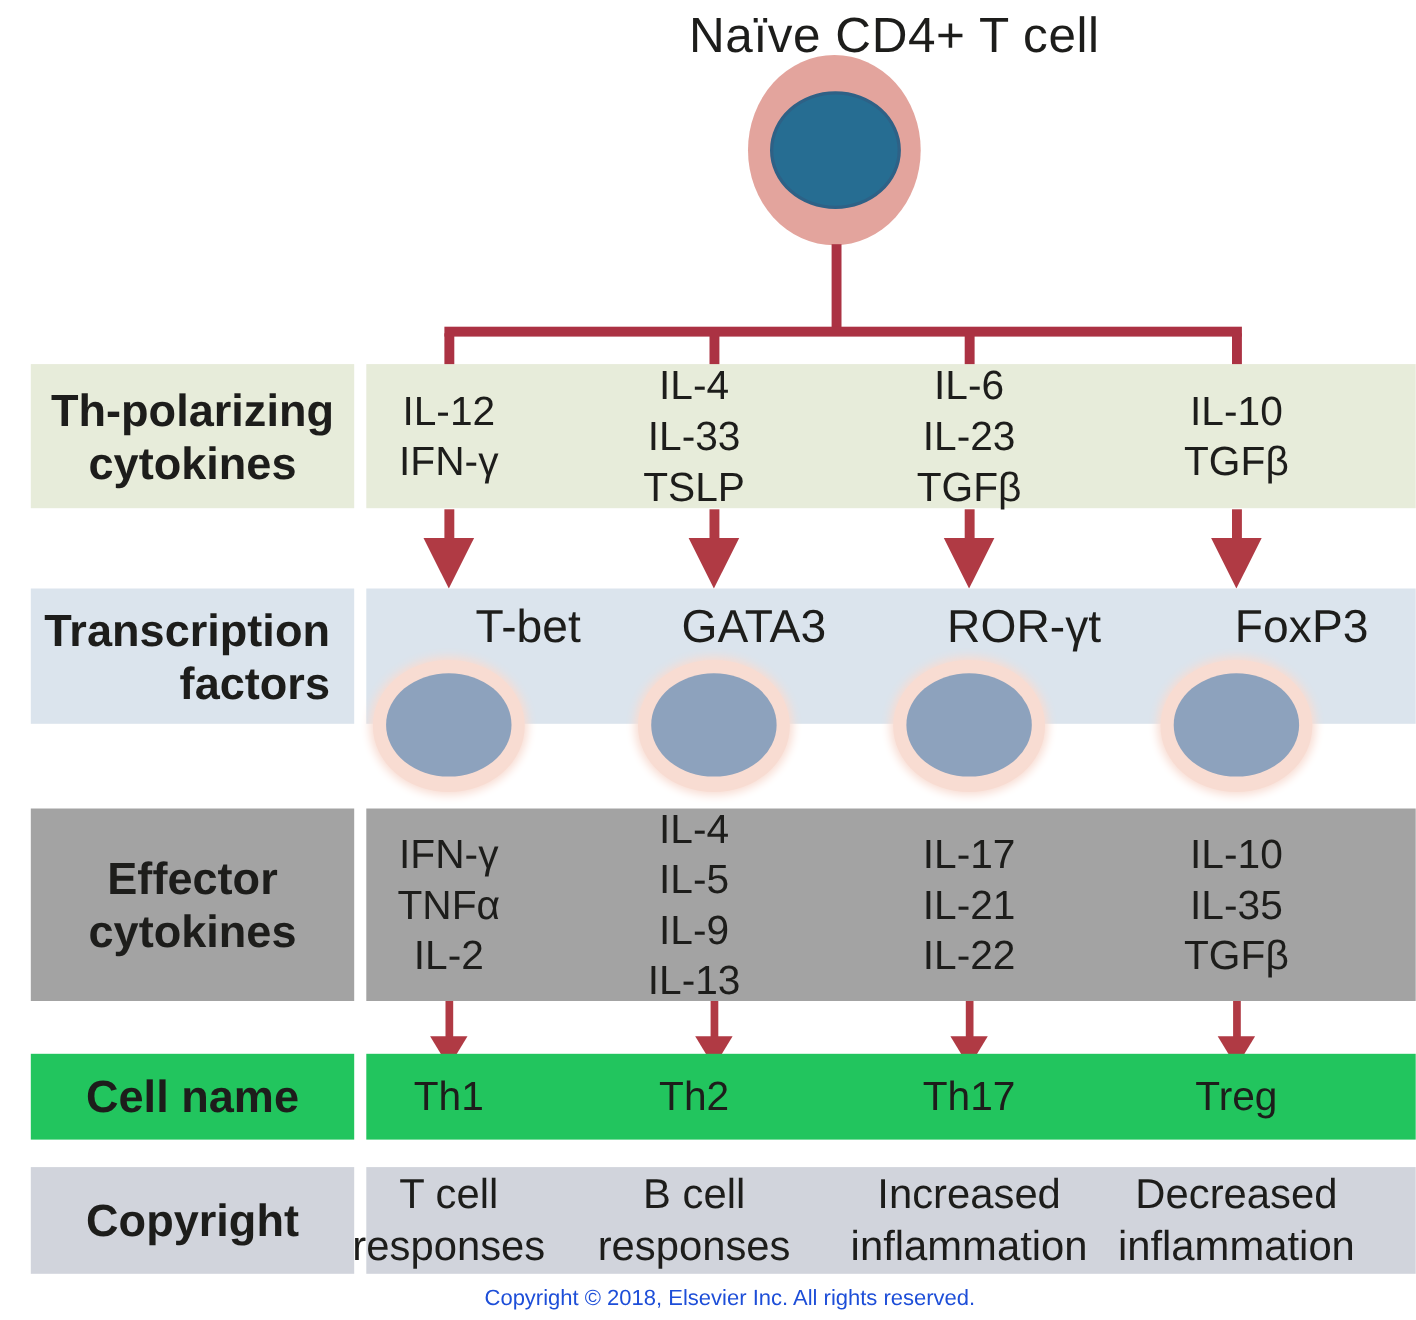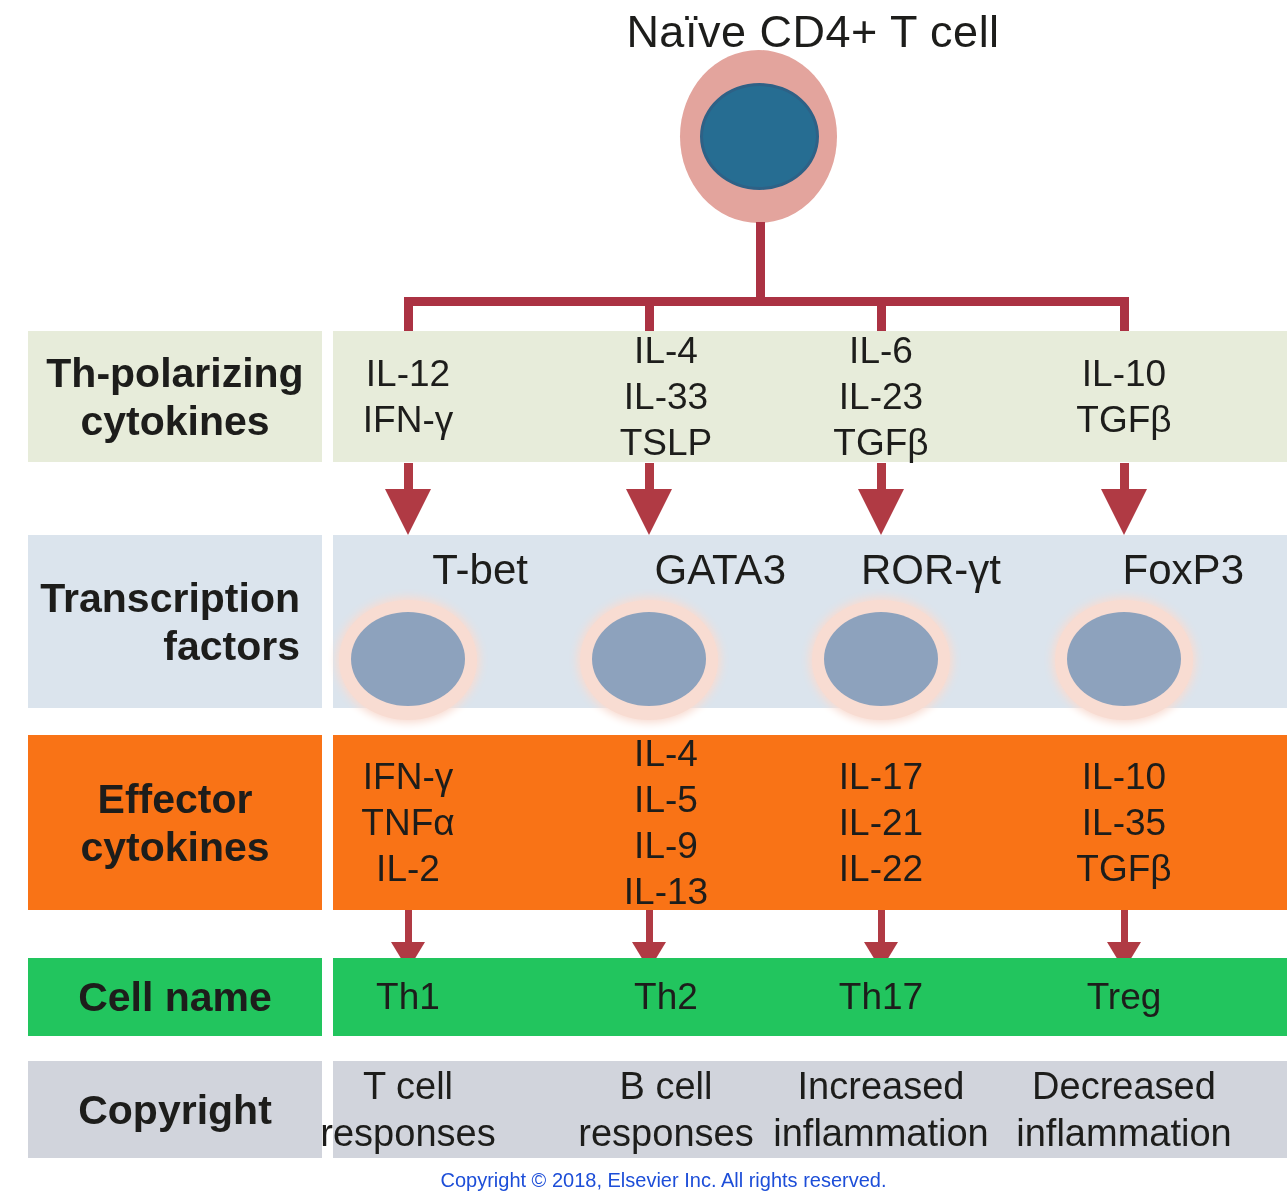--- a/index.html
+++ b/index.html
@@ -19,30 +19,30 @@
   
   .tl{position:absolute;background:#ab3243;}
   .tl.stem{left:736px;top:222px;width:9px;height:82px;}
   .tl.bar{left:384px;top:297px;width:725px;height:9px;}
   .tl.drop{top:303px;width:9px;height:30px;}
   .drop.d1{left:384px}.drop.d2{left:625px}.drop.d3{left:857px}.drop.d4{left:1100px}
   
   .label-box{position:absolute;left:8px;width:294px;display:flex;flex-direction:column;
     justify-content:center;align-items:center;text-align:center;font-size:41px;line-height:48px;font-weight:bold;}
   .band{position:absolute;left:313px;width:963px;}
-  .green{background:#e7ecda}.blue{background:#dbe4ed}.pink{background:#f97316}
+  .green{background:#e7ecda}.blue{background:#dbe4ed}.pink{background:#a3a3a3}
   .tan{background:#22c55e}.gray{background:#d1d4dc}
-  .y1{top:331px;height:131px}.y2{top:535px;height:173px}.y3{top:735px;height:175px}
+  .y1{top:331px;height:131px}.y2{top:535px;height:123px}.y3{top:735px;height:175px}
   .y4{top:958px;height:78px}.y5{top:1061px;height:97px}
   .label-box.right{align-items:flex-end;padding-right:22px;width:272px;}
   .label-box span{display:block;}
   
   .col{position:absolute;width:240px;display:flex;flex-direction:column;justify-content:center;
     align-items:center;text-align:center;font-size:37px;line-height:46px;}
-  .c1{left:268px}.c2{left:526px}.c3{left:741px}.c4{left:984px}
+  .c1{left:268px}.c2{left:491px}.c3{left:741px}.c4{left:984px}
   .col.names{font-size:37px;}
   .col.funcs{font-size:38px;line-height:47px;}
   
   .tf-label{position:absolute;top:546px;width:240px;text-align:right;font-size:42px;}
   .tf-cell{position:absolute;top:600px;width:138px;height:120px;background:#f8dcd2;
     border-radius:50%;box-shadow:0 0 9px 3px #f8dcd2;}
   .tf-inner{position:absolute;left:12px;top:12px;width:114px;height:94px;background:#8da2bd;border-radius:50%;}
   .tf1{left:319px}.tf2{left:560px}.tf3{left:792px}.tf4{left:1035px}
   
   .ar-big-stem{position:absolute;top:463px;width:9px;height:28px;background:#b03a44;}

